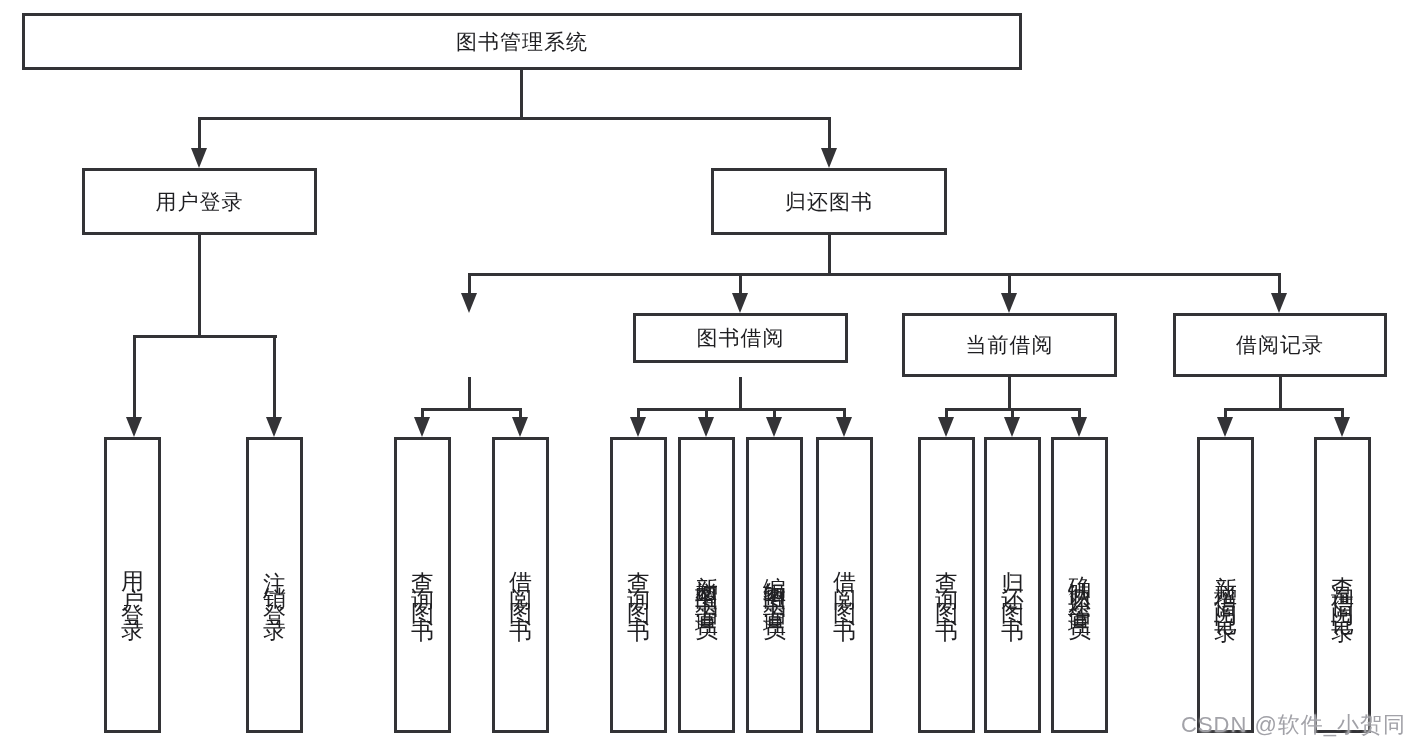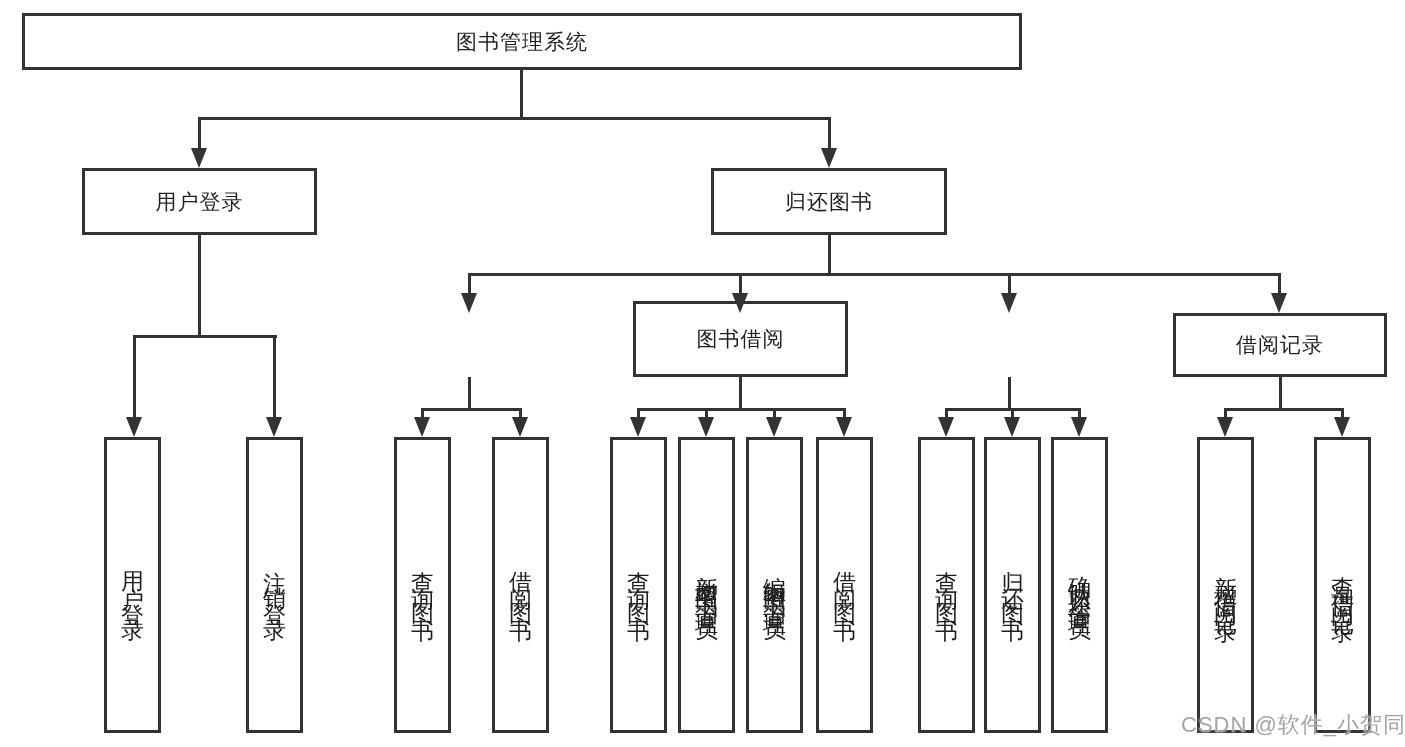--- a/index.html
+++ b/index.html
@@ -50,22 +50,25 @@
     <span>图书管理系统</span>
   </div>
 
   <div class="box hbox" style="left:82px;top:168px;width:235px;height:67px">
     <span>用户登录</span>
   </div>
   <div class="box hbox" style="left:711px;top:168px;width:236px;height:67px">
     <span>归还图书</span>
   </div>
 
-  <div class="box hbox" style="left:633px;top:301px;width:215px;height:76px">
+  <div class="box hbox" style="left:633px;top:313px;width:215px;height:50px">
     <span>图书借阅</span>
+  </div>
+  <div class="box hbox" style="left:902px;top:313px;width:215px;height:64px">
+    <span>当前借阅</span>
   </div>
   <div class="box hbox" style="left:1173px;top:313px;width:214px;height:64px">
     <span>借阅记录</span>
   </div>
 
   <div class="box leaf" style="left:104px">
     <span class="sp-lg">用户登录</span>
   </div>
   <div class="box leaf" style="left:246px">
     <span class="sp-lg">注销登录</span>

